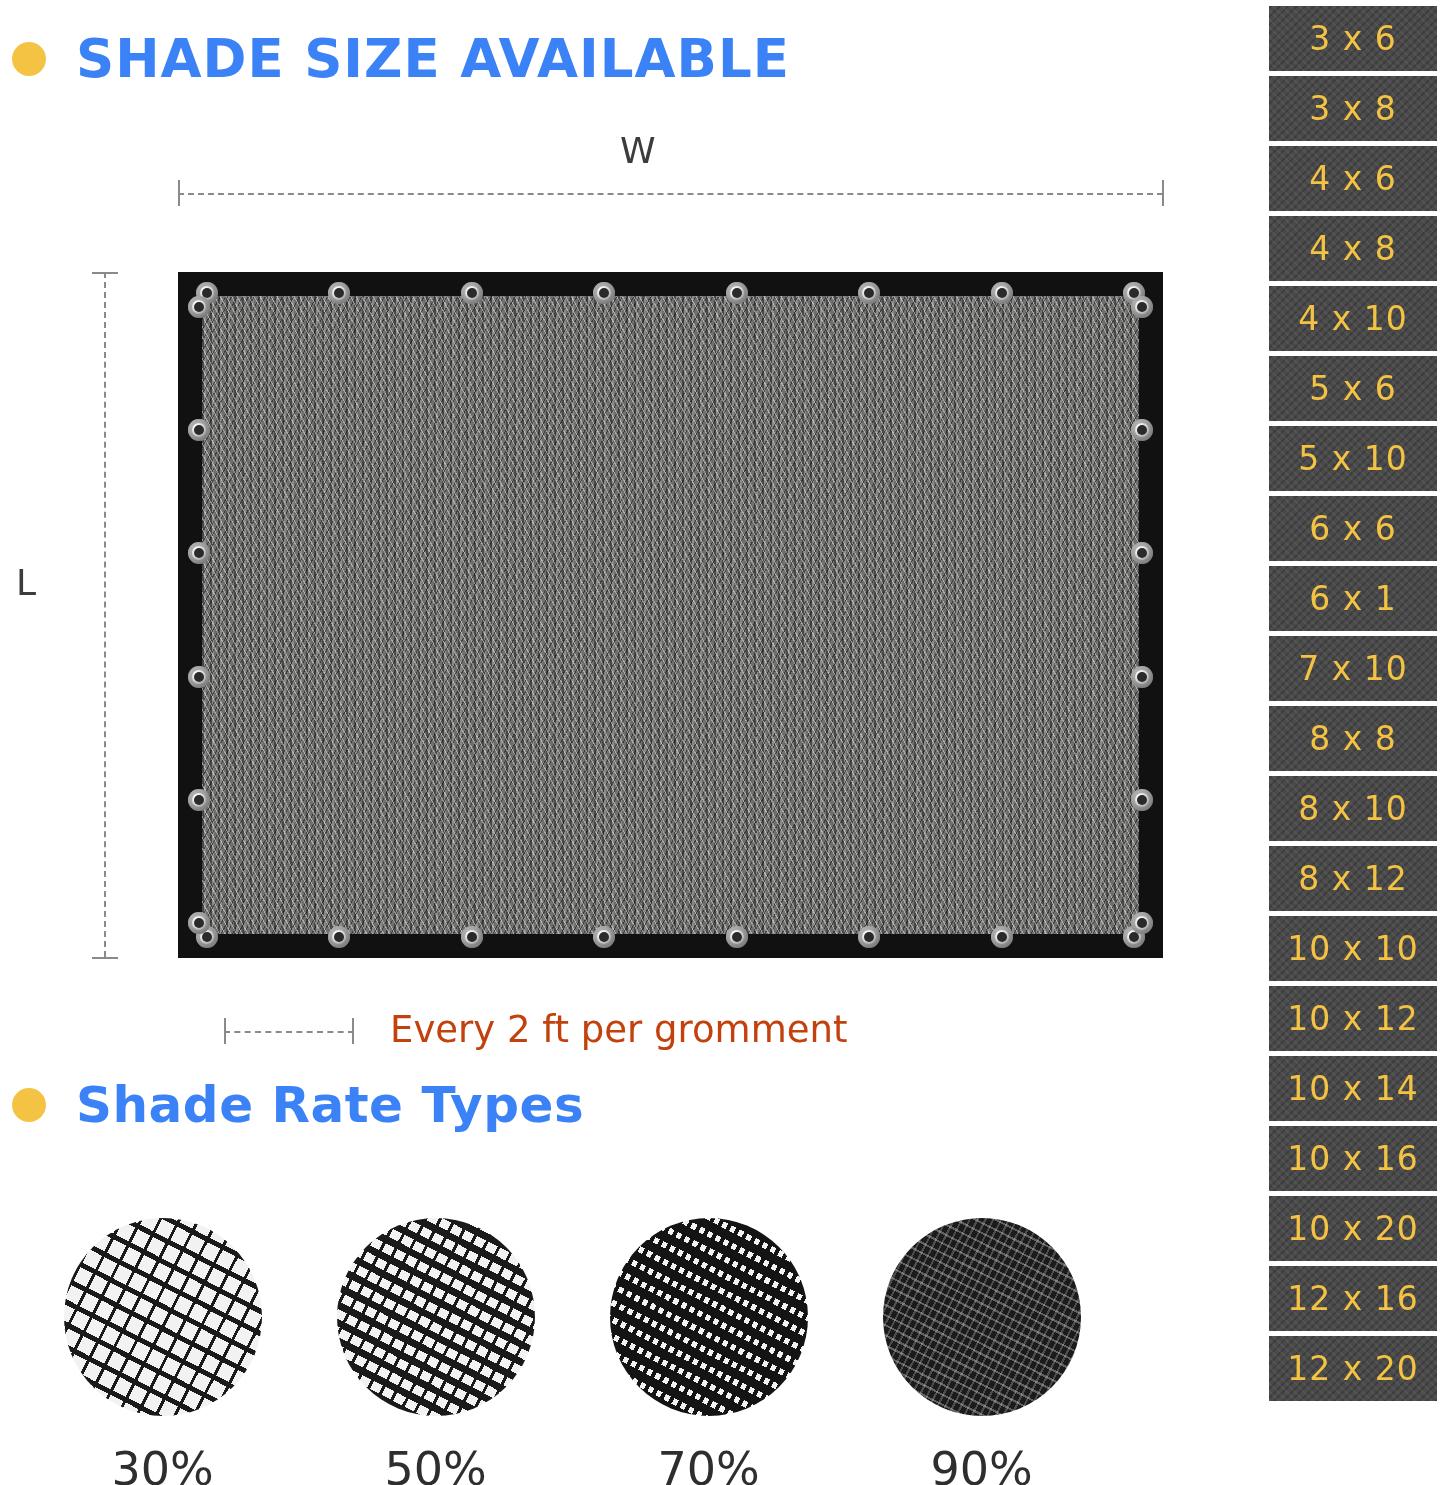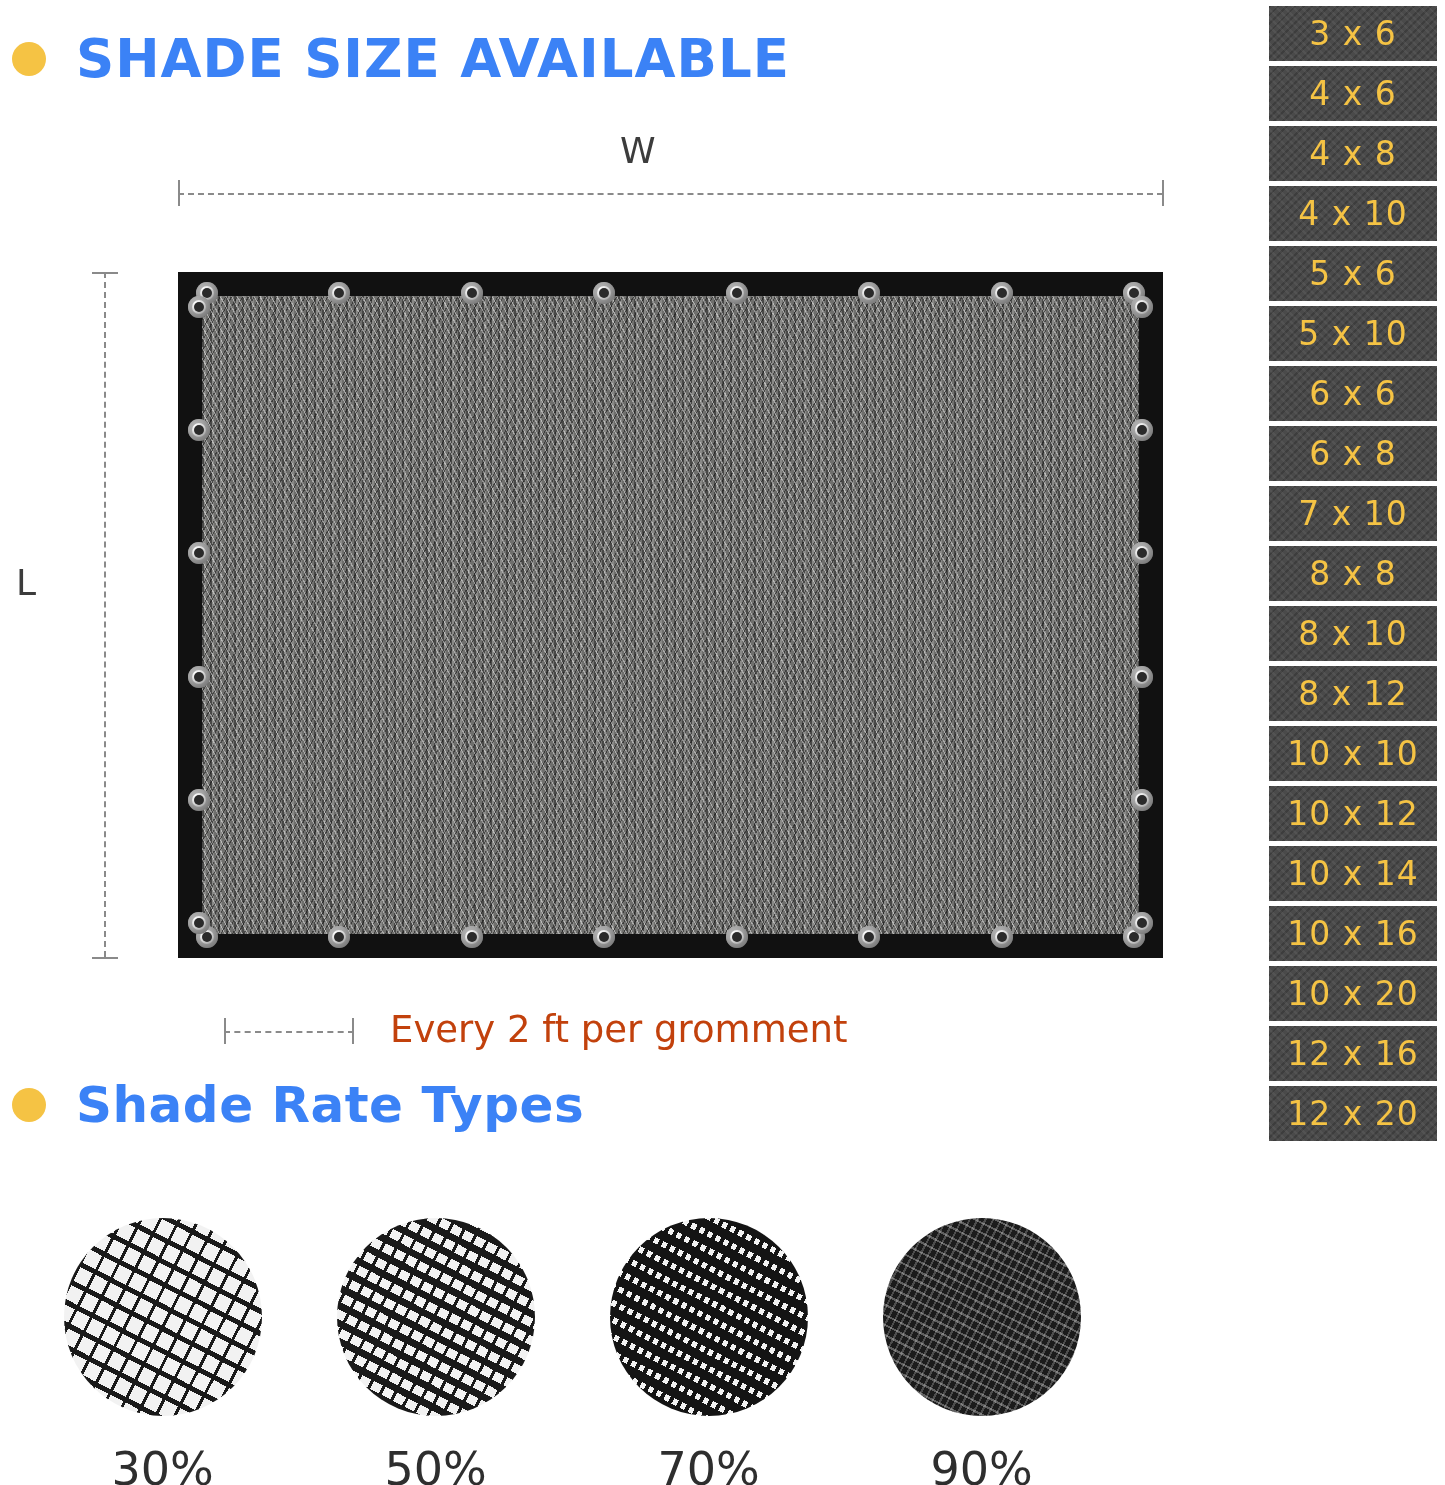--- a/index.html
+++ b/index.html
@@ -201,21 +201,21 @@
   #size-list {
     position: absolute;
     right: 8px;
     top: 6px;
     width: 168px;
     display: flex;
     flex-direction: column;
     gap: 5px;
   }
   .size-chip {
-    height: 55px;
+    height: 65px;
     background-color: #4a4a4a;
     background-image:
       repeating-linear-gradient(45deg, rgba(255,255,255,0.05) 0px, rgba(255,255,255,0.05) 2px, rgba(0,0,0,0) 2px, rgba(0,0,0,0) 6px),
       repeating-linear-gradient(-45deg, rgba(0,0,0,0.18) 0px, rgba(0,0,0,0.18) 2px, rgba(0,0,0,0) 2px, rgba(0,0,0,0) 6px);
     color: #f5c344;
     font-size: 33px;
     display: flex;
     align-items: center;
     justify-content: center;
     letter-spacing: 1px;
@@ -297,27 +297,28 @@
     <div class="rate-label">70%</div>
   </div>
   <div class="rate-item">
     <div class="rate-circle r90"></div>
     <div class="rate-label">90%</div>
   </div>
 </div>
 
 <div id="size-list">
     <div class="size-chip">3 x 6</div>
+    <div class="size-chip">3 x 8</div>
     <div class="size-chip">4 x 6</div>
     <div class="size-chip">4 x 8</div>
     <div class="size-chip">4 x 10</div>
     <div class="size-chip">5 x 6</div>
     <div class="size-chip">5 x 10</div>
     <div class="size-chip">6 x 6</div>
-    <div class="size-chip">6 x 8</div>
+    <div class="size-chip">6 x 1</div>
     <div class="size-chip">7 x 10</div>
     <div class="size-chip">8 x 8</div>
     <div class="size-chip">8 x 10</div>
     <div class="size-chip">8 x 12</div>
     <div class="size-chip">10 x 10</div>
     <div class="size-chip">10 x 12</div>
     <div class="size-chip">10 x 14</div>
     <div class="size-chip">10 x 16</div>
     <div class="size-chip">10 x 20</div>
     <div class="size-chip">12 x 16</div>

